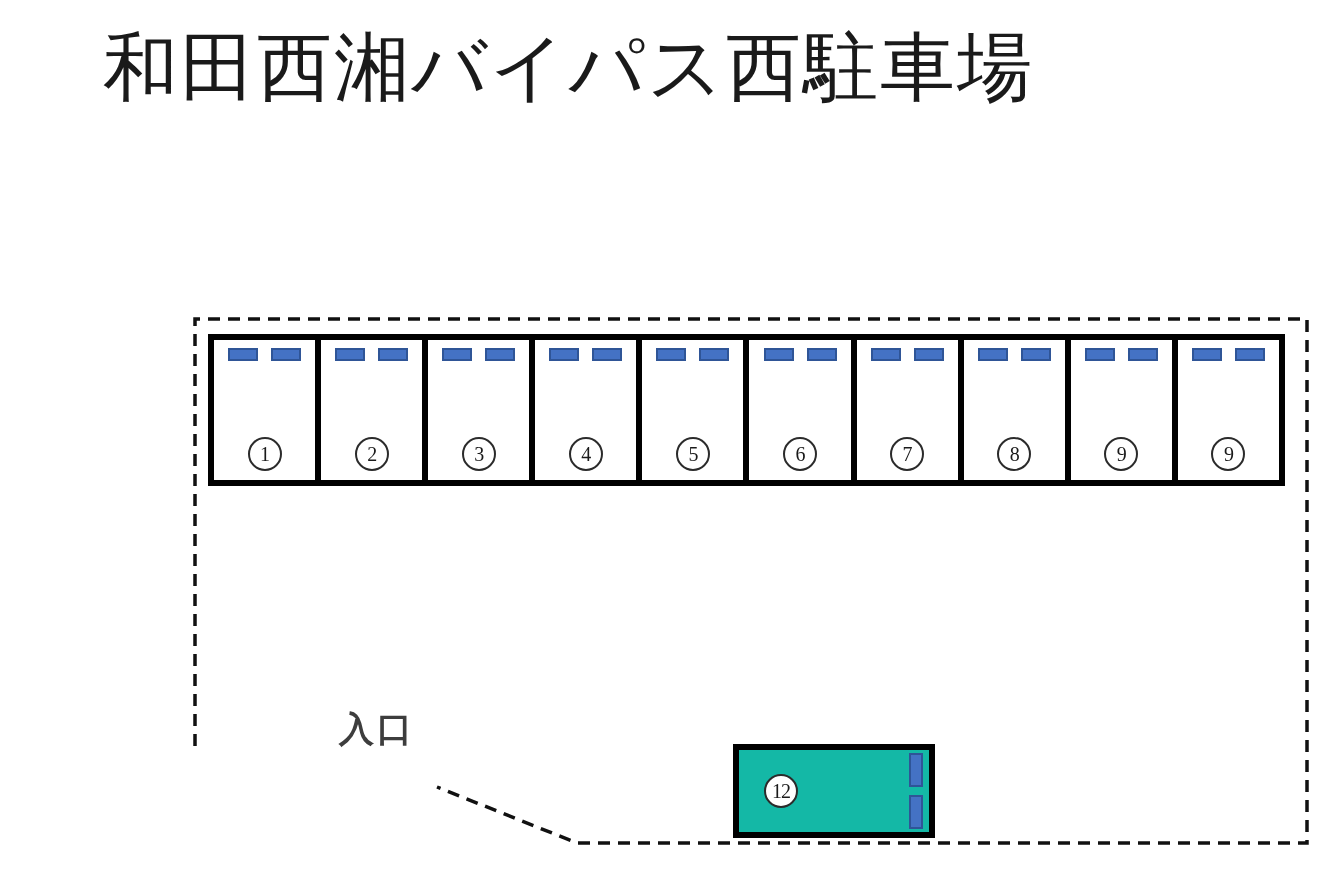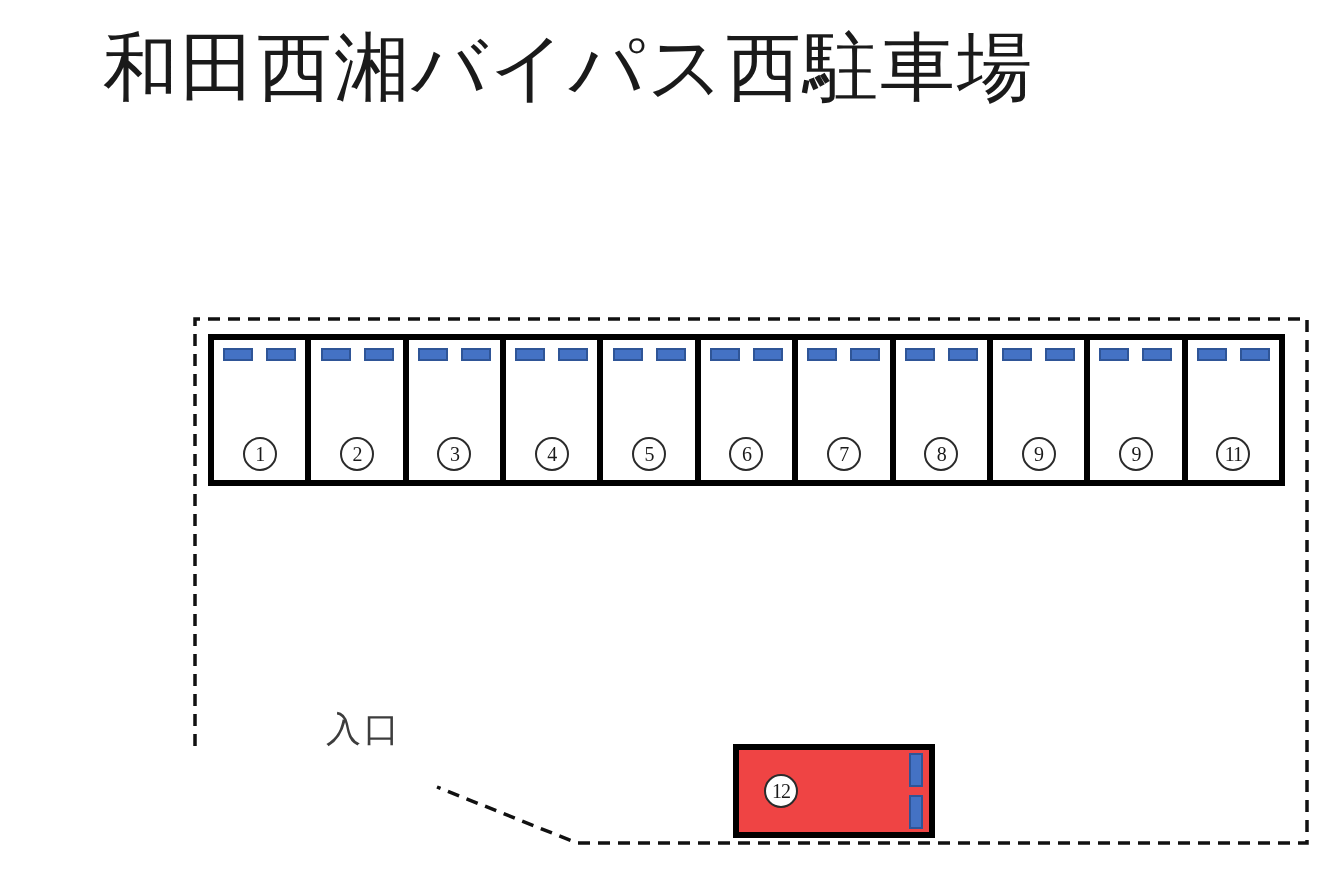--- a/index.html
+++ b/index.html
@@ -14,22 +14,22 @@
     position:absolute;left:103px;top:18px;
     font-size:75px;font-weight:400;color:#1a1a1a;
     letter-spacing:2px;white-space:nowrap;
   }
   .road-label{
     position:absolute;left:16px;top:330px;
     font-size:50px;font-weight:700;color:#111111;
     white-space:nowrap;
   }
   .entrance-label{
-    position:absolute;left:326px;top:706px;
-    font-size:35px;font-weight:400;color:#3d3d3d;
+    position:absolute;left:339px;top:706px;
+    font-size:35px;font-weight:700;color:#3d3d3d;
     white-space:nowrap;letter-spacing:3px;
   }
   .boundary{
     position:absolute;left:0;top:0;width:1330px;height:870px;
     pointer-events:none;
   }
   
   .stall-row{
     position:absolute;left:208px;top:334px;
     width:1077px;height:152px;
@@ -60,21 +60,21 @@
     display:flex;align-items:center;justify-content:center;
     font-family:"Liberation Serif", serif;
     font-size:20px;color:#1a1a1a;letter-spacing:-1px;
     background:#ffffff;
   }
   
   .stall-12{
     position:absolute;left:733px;top:744px;
     width:202px;height:94px;
     border:6px solid #000000;box-sizing:border-box;
-    background:#ef4444;
+    background:#14b8a6;
   }
   .stall-12 .stall-num{
     left:25px;bottom:auto;top:50%;transform:translate(0,-50%);
   }
   .v-stops{
     position:absolute;right:6px;top:3px;bottom:3px;
     display:flex;flex-direction:column;justify-content:space-between;
   }
   .v-stop{
     width:10px;height:30px;
@@ -168,27 +168,20 @@
     </div>
 
     <div class="stall">
       <div class="wheel-stops">
         <span class="wheel-stop"></span>
         <span class="wheel-stop"></span>
       </div>
       <div class="stall-num">9</div>
     </div>
 
-    <div class="stall">
-      <div class="wheel-stops">
-        <span class="wheel-stop"></span>
-        <span class="wheel-stop"></span>
-      </div>
-      <div class="stall-num">11</div>
-    </div>
   </div>
 
   <div class="entrance-label">入口</div>
 
   <div class="stall-12">
     <div class="stall-num">12</div>
     <div class="v-stops">
       <span class="v-stop"></span>
       <span class="v-stop"></span>
     </div>

